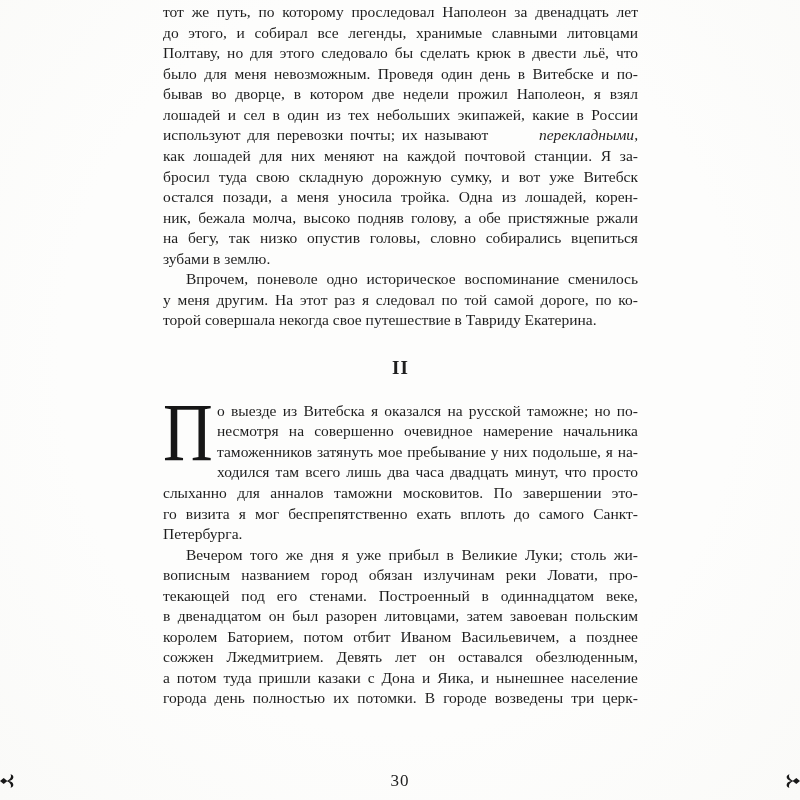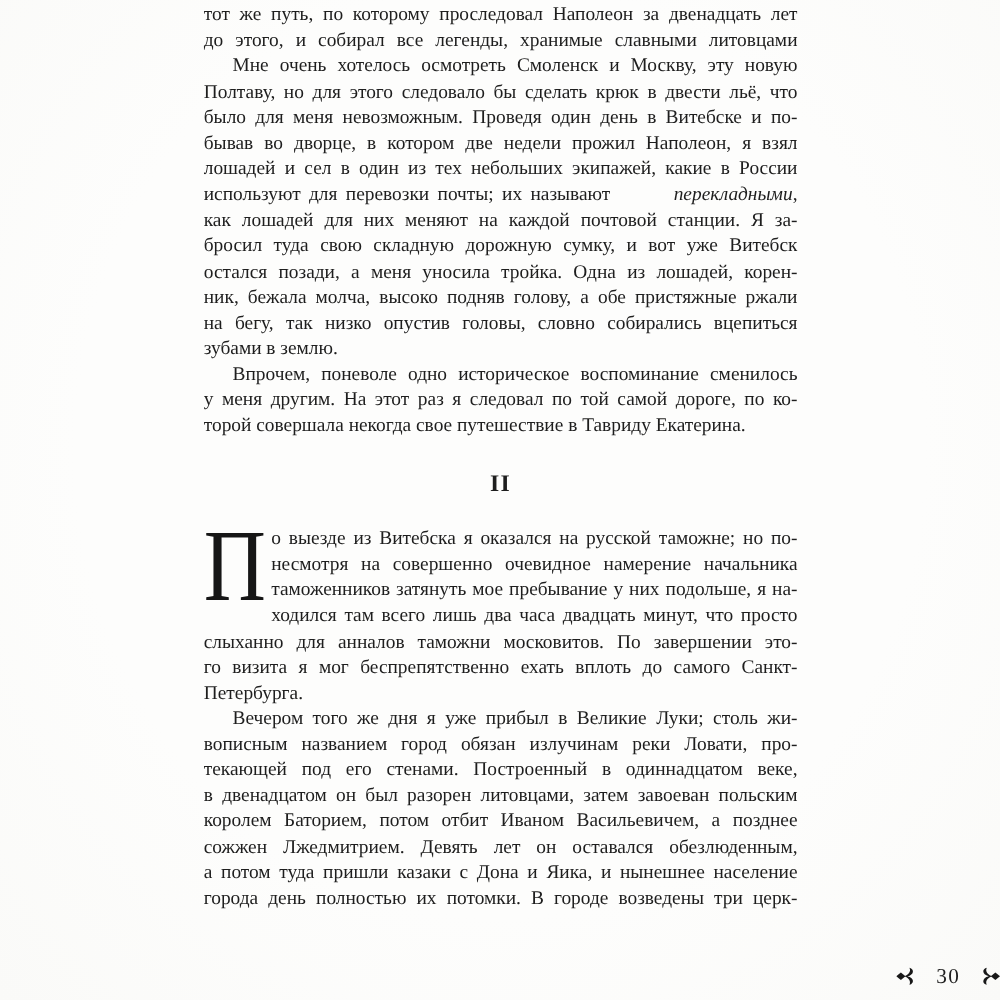--- a/index.html
+++ b/index.html
@@ -50,21 +50,21 @@
     transform: scaleX(0.84);
     transform-origin: 0 50%;
     margin: 1px 7px 0 0;
     color: #161616;
   }
   .footer {
     position: absolute;
     left: 0; right: 0;
     top: 771px;
     display: flex;
-    justify-content: flex-end;
+    justify-content: space-between;
     align-items: center;
     gap: 13px;
   }
   .page-number {
     font-size: 17px;
     letter-spacing: 1px;
     color: #1e1e1e;
   }
   .fleuron { display: inline-block; line-height: 0; }
   .fleuron svg { display: block; fill: #181818; }
@@ -74,21 +74,20 @@
 <body>
 
 <div class="page">
 
   <div class="text-column" id="text-col">
       <div class="para">
         <div class="line">тот же путь, по которому проследовал Наполеон за двенадцать лет</div>
         <div class="line">до этого, и собирал все легенды, хранимые славными литовцами</div>
       </div>
       <div class="para">
-        <div class="line indent">Мне очень хотелось осмотреть Смоленск и Москву, эту новую</div>
         <div class="line">Полтаву, но для этого следовало бы сделать крюк в двести льё, что</div>
         <div class="line">было для меня невозможным. Проведя один день в Витебске и по-</div>
         <div class="line">бывав во дворце, в котором две недели прожил Наполеон, я взял</div>
         <div class="line">лошадей и сел в один из тех небольших экипажей, какие в России</div>
         <div class="line"><span>используют для перевозки почты; их называют </span><span class="italic">перекладными</span><span>, так</span></div>
         <div class="line">как лошадей для них меняют на каждой почтовой станции. Я за-</div>
         <div class="line">бросил туда свою складную дорожную сумку, и вот уже Витебск</div>
         <div class="line">остался позади, а меня уносила тройка. Одна из лошадей, корен-</div>
         <div class="line">ник, бежала молча, высоко подняв голову, а обе пристяжные ржали</div>
         <div class="line">на бегу, так низко опустив головы, словно собирались вцепиться</div>

